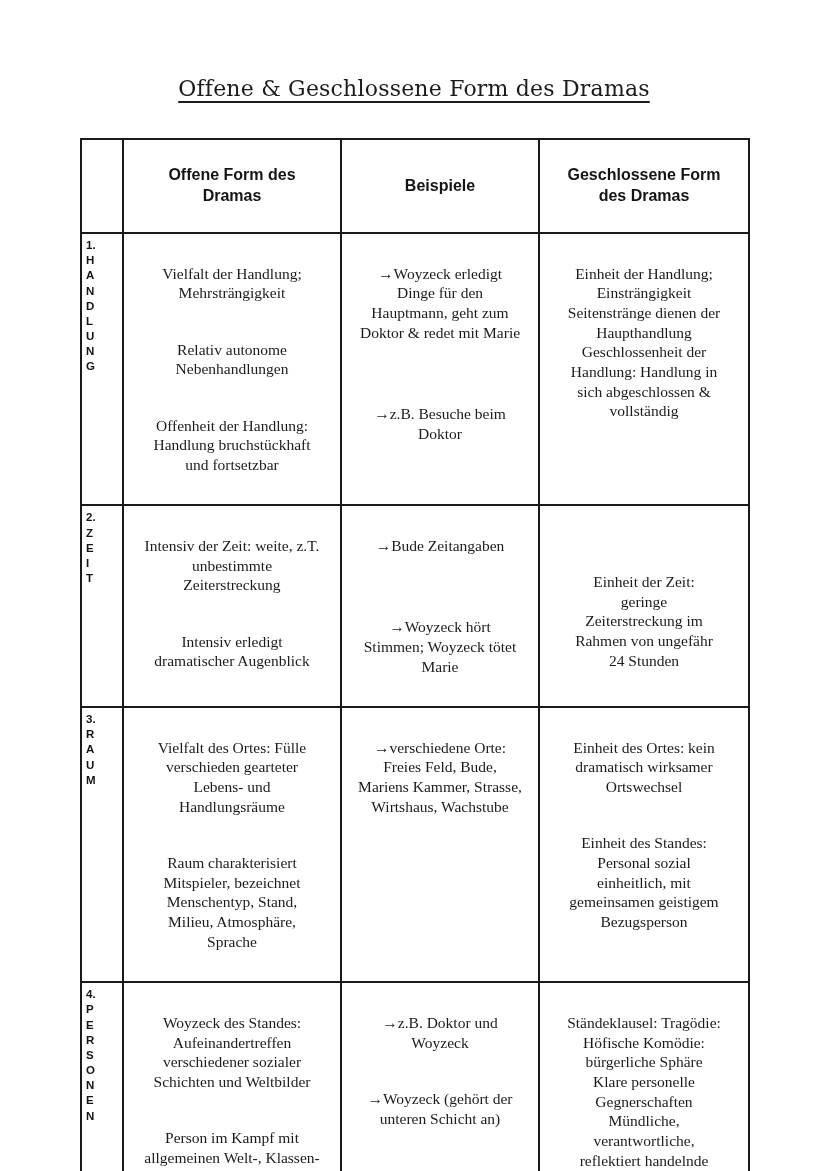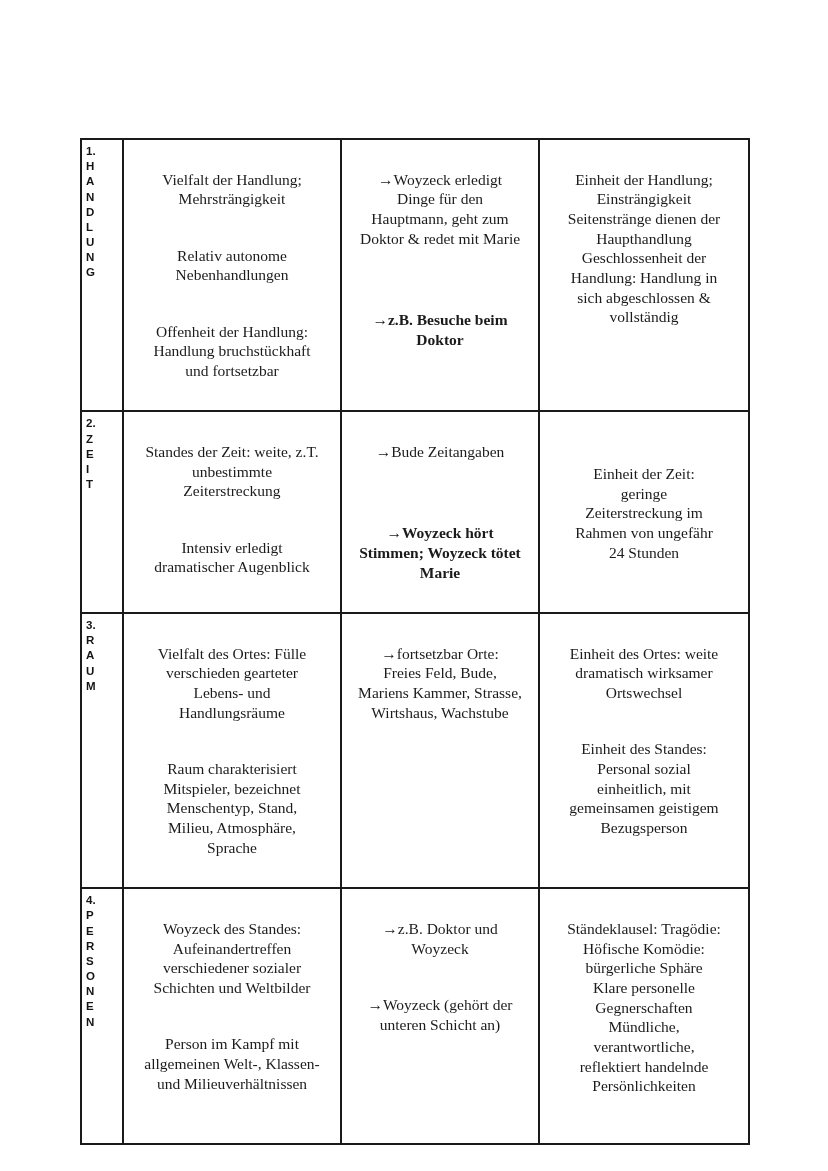--- a/index.html
+++ b/index.html
@@ -68,42 +68,51 @@
     font-size: 15.5px;
     text-align: center;
     vertical-align: top;
     padding: 10px 7px;
     line-height: 1.27;
     white-space: pre-line;
     border-radius: 28px;
   }
   .cell p { margin: 0; }
   .cell p + p { margin-top: 17px; }
-  .cell p.gap-lg { margin-top: 42px; font-weight: bold; }
-  td.pad-lg { padding-top: 32px; }
+  .cell p.gap-lg { margin-top: 42px; }
+  td.pad-lg { padding-top: 46px; }
   tr.r-handlung { height: 216px; }
   tr.r-zeit     { height: 142px; }
   tr.r-raum     { height: 208px; }
   tr.r-personen { height: 237px; }
 </style>
 </head>
 <body>
 
 <div class="page">
 
+  <h1 class="title">Offene &amp; Geschlossene Form des Dramas</h1>
 
   <table class="drama-table">
     <colgroup>
       <col class="c-label">
         <col class="c-offene">
         <col class="c-beisp">
         <col class="c-geschl">
     </colgroup>
 
     <tbody>
+        <tr class="header-row">
+      <th></th>
+      <th>Offene Form des
+Dramas</th>
+      <th>Beispiele</th>
+      <th>Geschlossene Form
+des Dramas</th>
+    </tr>
 
     <tr class="r-handlung">
       <td class="row-label">1.
 H
 A
 N
 D
 L
 U
 N
@@ -137,21 +146,21 @@
       </td>
     </tr>
 
     <tr class="r-zeit">
       <td class="row-label">2.
 Z
 E
 I
 T</td>
       <td class="cell">
-        <p>Standes der Zeit: weite, z.T.
+        <p>Intensiv der Zeit: weite, z.T.
 unbestimmte
 Zeiterstreckung</p>
         <p>Intensiv erledigt
 dramatischer Augenblick</p>
       </td>
       <td class="cell">
         <p>→Bude Zeitangaben</p>
         <p class="gap-lg">→Woyzeck hört
 Stimmen; Woyzeck tötet
 Marie</p>
@@ -176,27 +185,27 @@
 verschieden gearteter
 Lebens- und
 Handlungsräume</p>
         <p>Raum charakterisiert
 Mitspieler, bezeichnet
 Menschentyp, Stand,
 Milieu, Atmosphäre,
 Sprache</p>
       </td>
       <td class="cell">
-        <p>→fortsetzbar Orte:
+        <p>→verschiedene Orte:
 Freies Feld, Bude,
 Mariens Kammer, Strasse,
 Wirtshaus, Wachstube</p>
       </td>
       <td class="cell">
-        <p>Einheit des Ortes: weite
+        <p>Einheit des Ortes: kein
 dramatisch wirksamer
 Ortswechsel</p>
         <p>Einheit des Standes:
 Personal sozial
 einheitlich, mit
 gemeinsamen geistigem
 Bezugsperson</p>
       </td>
     </tr>
 

